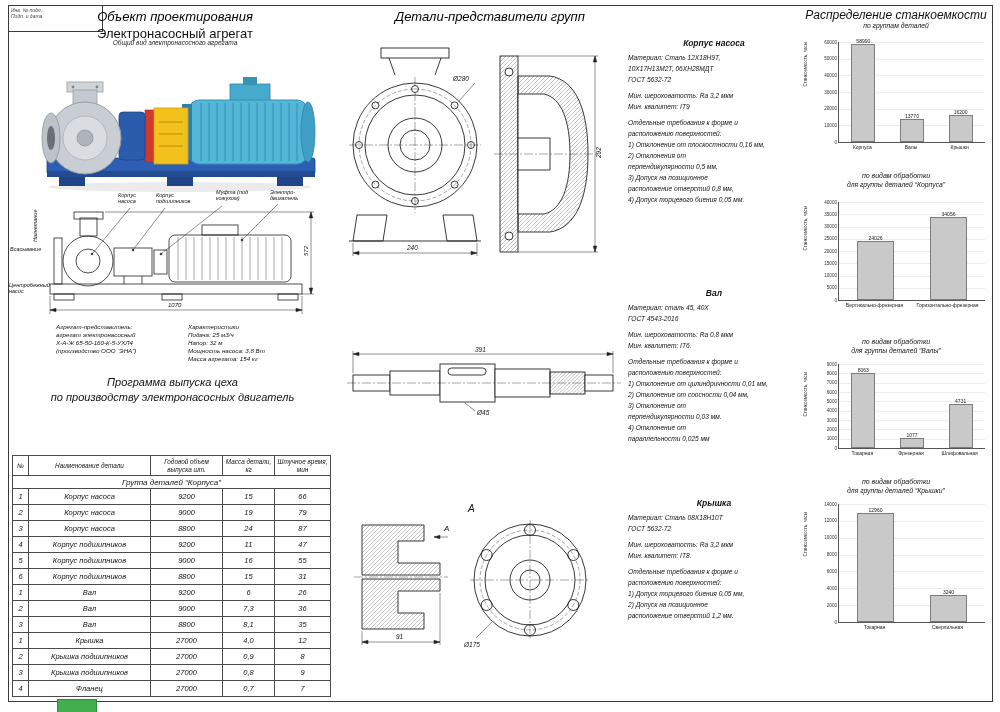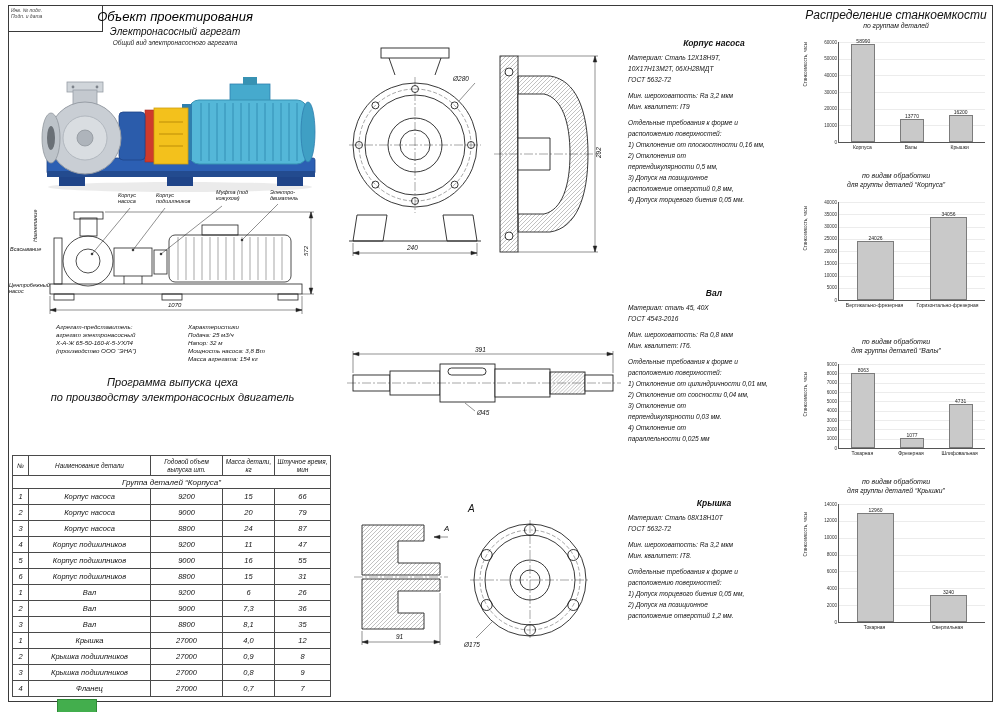--- a/index.html
+++ b/index.html
@@ -3,21 +3,21 @@
 <meta charset="utf-8">
 <style>
   html,body{margin:0;padding:0;background:#fff;}
   .page{position:relative;width:1000px;height:712px;background:#fff;overflow:hidden;
         font-family:"Liberation Sans",sans-serif;color:#111;}
   .abs{position:absolute;}
   .frame{position:absolute;left:8px;top:5px;width:983px;height:695px;border:1.6px solid #3a3a3a;}
   .stamp{position:absolute;left:8px;top:5px;width:88px;height:22px;border-right:1px solid #3a3a3a;
          border-bottom:1px solid #3a3a3a;font-size:5px;line-height:6px;padding:2px 3px;font-style:italic;color:#444;}
   .h-main{position:absolute;font-style:italic;font-size:13px;text-align:center;color:#000;}
-  .h-sub{position:absolute;font-style:italic;font-size:10px;text-align:center;}
+  .h-sub{position:absolute;font-size:13px;text-align:center;}
   .h-cap{position:absolute;font-style:italic;font-size:6.5px;text-align:center;color:#222;}
   .callout{position:absolute;font-size:5.5px;line-height:6.2px;font-style:italic;}
   .tiny{position:absolute;font-size:5.5px;line-height:6.2px;font-style:italic;}
   .vert{writing-mode:vertical-rl;transform:rotate(180deg);}
   .infocol{position:absolute;font-size:6.2px;line-height:8px;font-style:italic;}
   .prog-title{position:absolute;font-style:italic;font-size:11px;text-align:center;}
   .ptable{position:absolute;left:12px;top:430px;width:318px;}
   .ptable table{border-collapse:collapse;width:100%;table-layout:fixed;font-style:italic;margin-top:25px;}
   .ptable th,.ptable td{border:1px solid #4a4a4a;font-weight:normal;}
   .ptable th{font-size:6.4px;line-height:7.5px;padding:2px 1px;font-style:italic;}
@@ -203,21 +203,21 @@
             <td>1</td>
             <td>Корпус насоса</td>
             <td>9200</td>
             <td>15</td>
             <td>66</td>
           </tr>
           <tr>
             <td>2</td>
             <td>Корпус насоса</td>
             <td>9000</td>
-            <td>20</td>
+            <td>19</td>
             <td>79</td>
           </tr>
           <tr>
             <td>3</td>
             <td>Корпус насоса</td>
             <td>8800</td>
             <td>24</td>
             <td>87</td>
           </tr>
           <tr>
@@ -287,20 +287,21 @@
             <td>4</td>
             <td>Фланец</td>
             <td>27000</td>
             <td>0,7</td>
             <td>7</td>
           </tr>
         </tbody>
     </table>
   </div>
 
+  <div class="h-main" style="left:350px;top:9px;width:280px;">Детали-представители групп</div>
 
   <svg class="abs" style="left:345px;top:45px;" width="140" height="215" viewBox="0 0 140 215">
     <g stroke="#222" stroke-width="0.9" fill="none">
       <rect x="36" y="3" width="68" height="10"></rect>
       <path d="M44,13 L50,30 M96,13 L90,30"></path>
       <circle cx="70" cy="100" r="62"></circle>
       <circle cx="70" cy="100" r="50"></circle>
       <circle cx="70" cy="100" r="27"></circle>
       <circle cx="70" cy="100" r="15"></circle>
       <circle cx="70" cy="100" r="56" stroke-width="0.4" stroke-dasharray="4,2"></circle>

